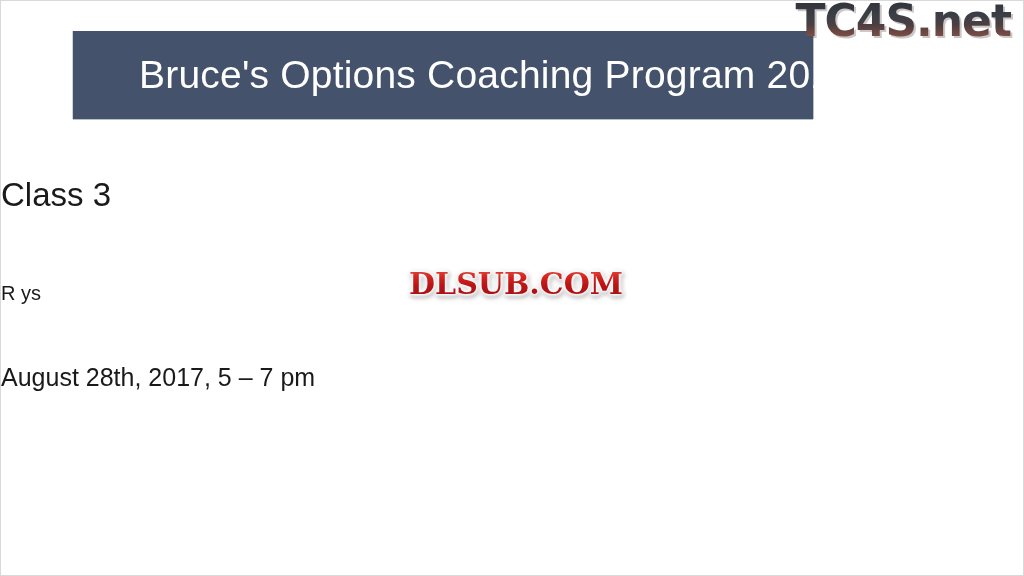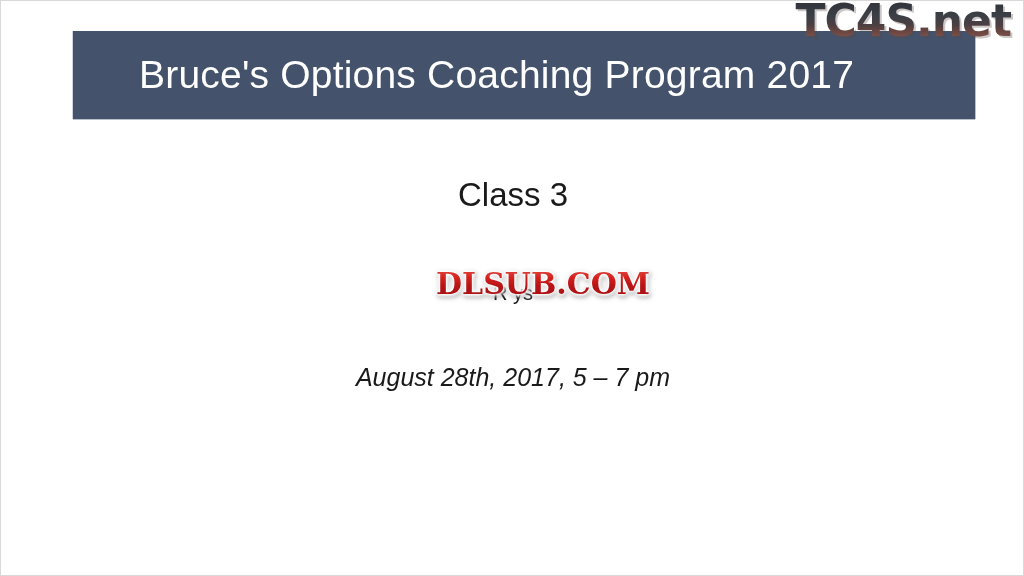--- a/index.html
+++ b/index.html
@@ -18,21 +18,21 @@
     overflow: hidden;
     box-sizing: border-box;
     border: 1px solid #d9d9d9;
   }
 
   
   .title-banner {
     position: absolute;
     left: 72px;
     top: 30px;
-    width: 902px;
+    width: 740px;
     height: 88px;
     background: #44536b;
     box-shadow: 0 1px 0 0 #b8bfcb, 1px 0 0 0 #b8bfcb, -1px 0 0 0 #cfd4dc;
     display: flex;
     align-items: center;
     box-sizing: border-box;
     padding-left: 66px;
   }
   .title-text {
     color: #ffffff;
@@ -41,39 +41,38 @@
     letter-spacing: 0.2px;
     line-height: 1.05;
     white-space: nowrap;
   }
 
   
   .body-line {
     position: absolute;
     left: 0;
     width: 1024px;
-    text-align: center;
+    text-align: left;
     color: #1a1a1a;
     white-space: nowrap;
   }
   .line-class {
     top: 175px;
     font-size: 33px;
     font-weight: 400;
   }
   .line-topic {
     top: 281px;
     font-size: 20px;
     font-weight: 400;
   }
   .line-date {
     top: 362px;
     font-size: 25px;
     font-weight: 400;
-    font-style: italic;
   }
 
   
   .wm-tc4s {
     position: absolute;
     right: 12px;
     top: -2px;
     font-family: "DejaVu Sans", sans-serif;
     font-size: 44px;
     font-weight: 700;
@@ -118,21 +117,20 @@
         #e04a42 0%, #d4231f 28%, #b81416 55%, #a61013 100%);
     -webkit-background-clip: text;
     background-clip: text;
     -webkit-text-fill-color: transparent;
     white-space: nowrap;
     pointer-events: none;
     filter: drop-shadow(0 0 1.4px #ffffff)
             drop-shadow(0 0 1.4px #ffffff)
             drop-shadow(0 0 2px #ffffff)
             drop-shadow(1px 2px 1.5px rgba(0,0,0,0.30));
-    margin-left: 27px;
   }
 
   .wm-traders {
     position: absolute;
     right: 8px;
     bottom: 6px;
     font-family: "DejaVu Serif", serif;
     font-size: 26px;
     font-weight: 700;
     line-height: 1;

